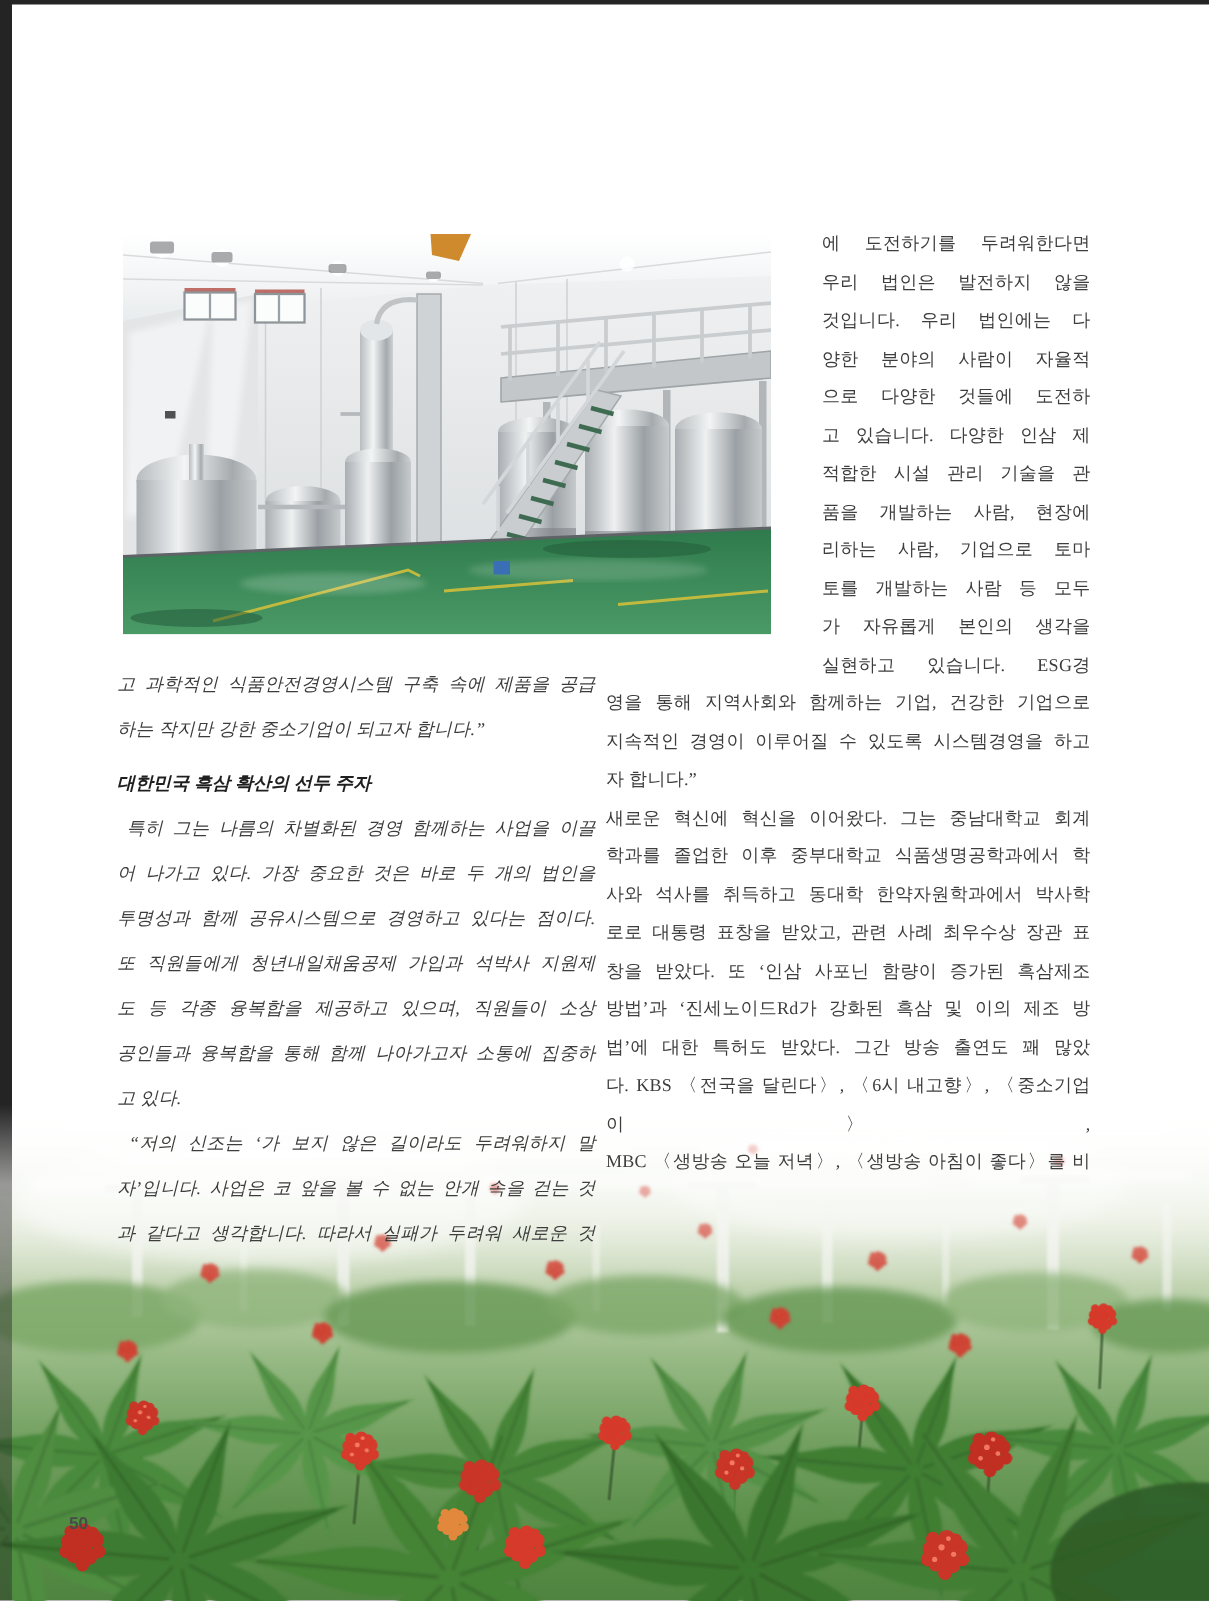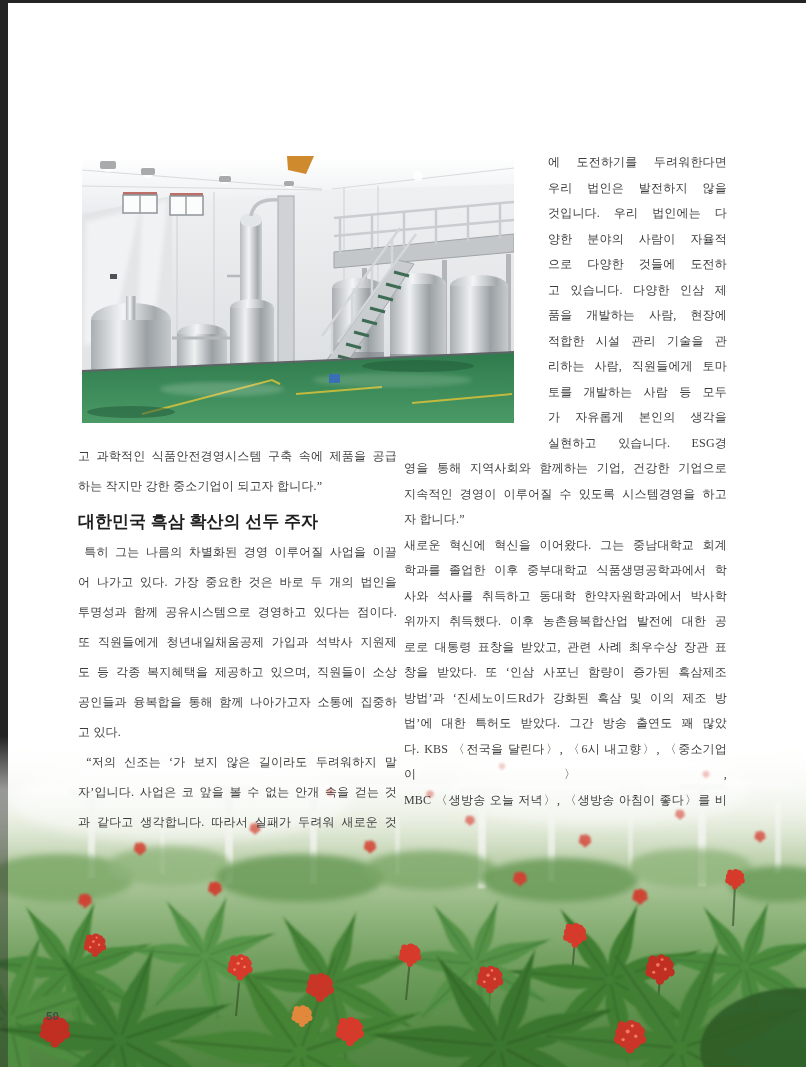--- a/index.html
+++ b/index.html
@@ -13,28 +13,28 @@
   #left-rule{
     position:absolute;left:0;top:0;width:8px;height:1067px;z-index:6;
     background:linear-gradient(to bottom,#242424 0,#242424 69%,rgba(36,36,36,.45) 74%,rgba(36,36,36,.38) 100%);
   }
   
   .photo{position:absolute;overflow:hidden;z-index:1;}
   #factory-photo{left:82px;top:156px;width:432px;height:267px;}
   #field-photo{left:0;top:728px;width:806px;height:339px;}
   
   .col{position:absolute;z-index:3;color:#3d3d3d;font-size:12px;letter-spacing:.2px;}
-  #left-col{left:78px;top:441px;width:319px;line-height:30px;}
+  #left-col{left:78px;top:441px;width:319px;line-height:30px;font-style:italic;}
   #right-narrow{left:548px;top:150px;width:179px;line-height:25.5px;}
   #right-wide{left:404px;top:456px;width:323px;line-height:25.5px;}
   .tl{text-align:justify;text-align-last:justify;white-space:pre-wrap;}
   .tl.endline{text-align-last:left;}
   #section-heading{
     font-family:"Liberation Sans","DejaVu Sans",sans-serif;
-    font-weight:700;font-size:17px;color:#1f1f1f;letter-spacing:0;
+    font-weight:700;font-size:12px;color:#1f1f1f;letter-spacing:0;
     margin-top:6px;line-height:30px;
   }
   #page-number{
     position:absolute;left:46px;top:1010px;z-index:4;
     font-family:"Liberation Sans","DejaVu Sans",sans-serif;
     font-size:11.5px;color:#4a4a4a;font-weight:bold;
   }
 </style>
 </head>
 <body>
@@ -382,61 +382,60 @@
     </svg>
   </div>
 
   <div id="left-col" class="col">
     <div>
         <div class="tl">고 과학적인 식품안전경영시스템 구축 속에 제품을 공급</div>
         <div class="tl endline">하는 작지만 강한 중소기업이 되고자 합니다.”</div>
       </div>
     <div id="section-heading">대한민국 흑삼 확산의 선두 주자</div>
     <div>
-        <div class="tl"> 특히 그는 나름의 차별화된 경영 이루어질 사업을 이끌</div>
+        <div class="tl"> 특히 그는 나름의 차별화된 경영 함께하는 사업을 이끌</div>
         <div class="tl">어 나가고 있다. 가장 중요한 것은 바로 두 개의 법인을</div>
         <div class="tl">투명성과 함께 공유시스템으로 경영하고 있다는 점이다.</div>
         <div class="tl">또 직원들에게 청년내일채움공제 가입과 석박사 지원제</div>
-        <div class="tl">도 등 각종 복지혜택을 제공하고 있으며, 직원들이 소상</div>
+        <div class="tl">도 등 각종 융복합을 제공하고 있으며, 직원들이 소상</div>
         <div class="tl">공인들과 융복합을 통해 함께 나아가고자 소통에 집중하</div>
         <div class="tl endline">고 있다.</div>
       </div>
     <div>
         <div class="tl"> “저의 신조는 ‘가 보지 않은 길이라도 두려워하지 말</div>
         <div class="tl">자’입니다. 사업은 코 앞을 볼 수 없는 안개 속을 걷는 것</div>
         <div class="tl">과 같다고 생각합니다. 따라서 실패가 두려워 새로운 것</div>
       </div>
   </div>
 
   <div id="right-narrow" class="col">
       <div class="tl">에 도전하기를 두려워한다면</div>
       <div class="tl">우리 법인은 발전하지 않을</div>
       <div class="tl">것입니다. 우리 법인에는 다</div>
       <div class="tl">양한 분야의 사람이 자율적</div>
       <div class="tl">으로 다양한 것들에 도전하</div>
       <div class="tl">고 있습니다. 다양한 인삼 제</div>
+      <div class="tl">적합한 시설 관리 기술을 관</div>
       <div class="tl">품을 개발하는 사람, 현장에</div>
-      <div class="tl">적합한 시설 관리 기술을 관</div>
-      <div class="tl">리하는 사람, 직원들에게 토마</div>
+      <div class="tl">리하는 사람, 기업으로 토마</div>
       <div class="tl">토를 개발하는 사람 등 모두</div>
       <div class="tl">가 자유롭게 본인의 생각을</div>
       <div class="tl">실현하고 있습니다. ESG경</div>
     </div>
 
   <div id="right-wide" class="col">
     <div>
         <div class="tl">영을 통해 지역사회와 함께하는 기업, 건강한 기업으로</div>
         <div class="tl">지속적인 경영이 이루어질 수 있도록 시스템경영을 하고</div>
         <div class="tl endline">자 합니다.”</div>
       </div>
     <div>
         <div class="tl">새로운 혁신에 혁신을 이어왔다. 그는 중남대학교 회계</div>
         <div class="tl">학과를 졸업한 이후 중부대학교 식품생명공학과에서 학</div>
         <div class="tl">사와 석사를 취득하고 동대학 한약자원학과에서 박사학</div>
-        <div class="tl">위까지 취득했다. 이후 농촌융복합산업 발전에 대한 공</div>
         <div class="tl">로로 대통령 표창을 받았고, 관련 사례 최우수상 장관 표</div>
         <div class="tl">창을 받았다. 또 ‘인삼 사포닌 함량이 증가된 흑삼제조</div>
         <div class="tl">방법’과 ‘진세노이드Rd가 강화된 흑삼 및 이의 제조 방</div>
         <div class="tl">법’에 대한 특허도 받았다. 그간 방송 출연도 꽤 많았</div>
         <div class="tl">다. KBS 〈전국을 달린다〉, 〈6시 내고향〉, 〈중소기업이〉,</div>
         <div class="tl">MBC 〈생방송 오늘 저녁〉, 〈생방송 아침이 좋다〉를 비</div>
       </div>
   </div>
 
   <div id="page-number">50</div>

